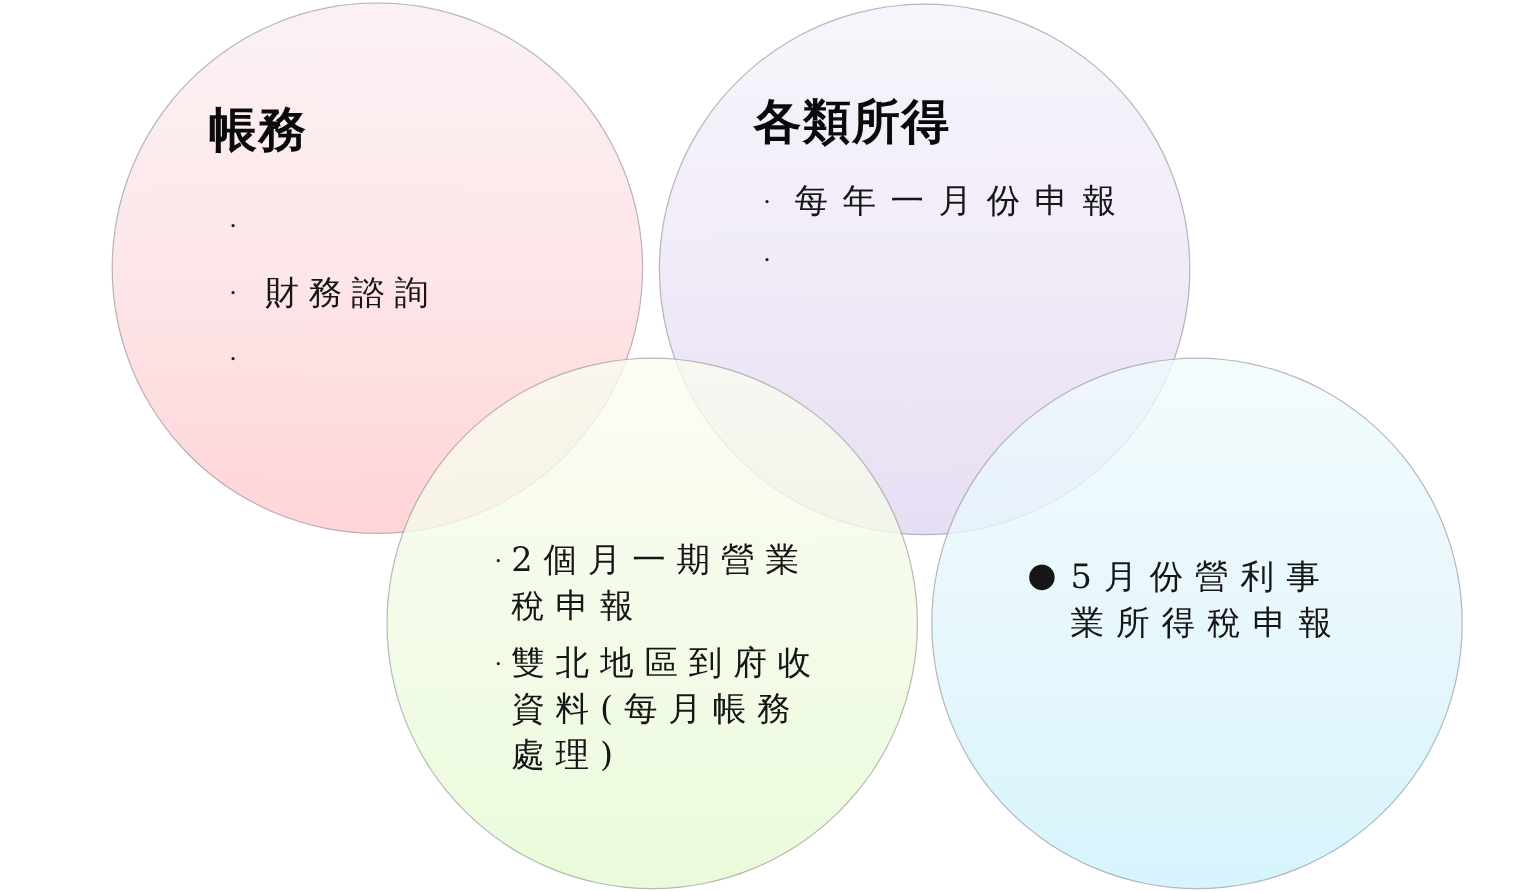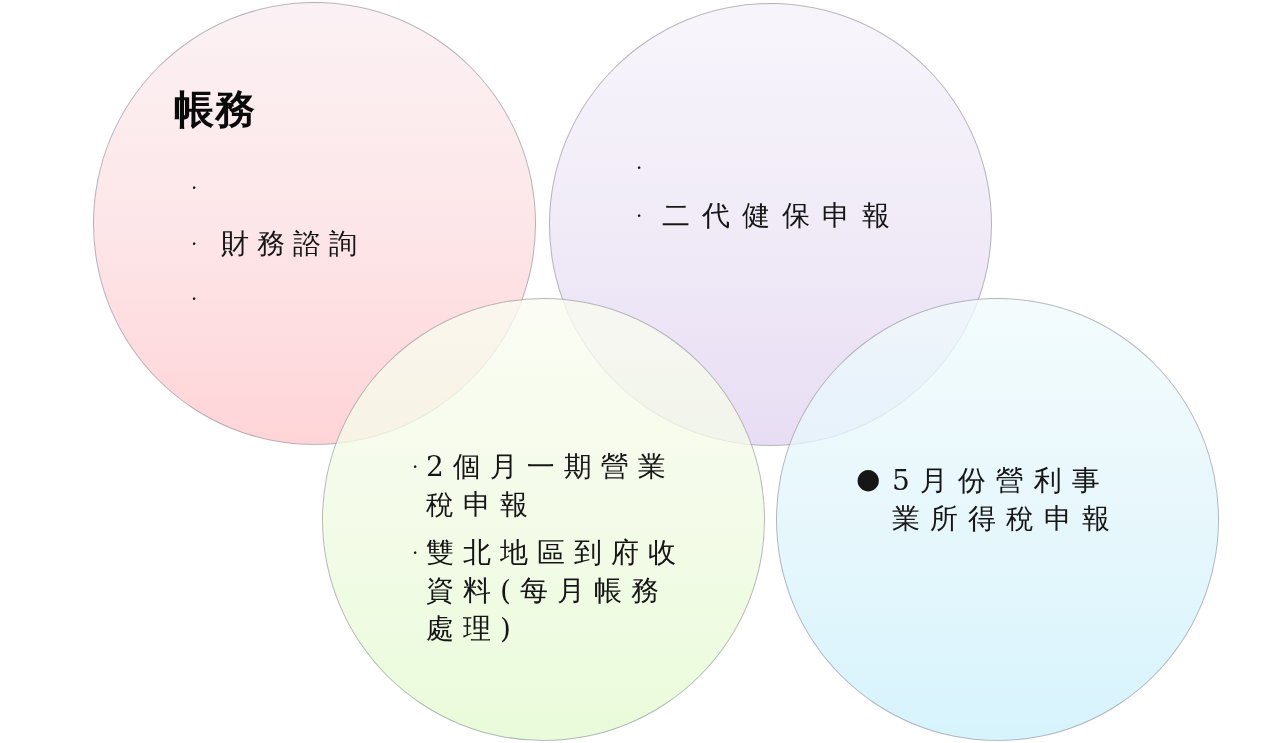--- a/index.html
+++ b/index.html
@@ -106,23 +106,24 @@
 
   <div class="text-layer">
 
     <div class="title t-pink">帳務</div>
     <ul class="items l-pink">
       <li><span class="bullet">·</span></li>
       <li><span class="bullet">·</span><span class="txt">財務諮詢</span></li>
       <li><span class="bullet">·</span></li>
     </ul>
 
+    <div class="title t-purple">各類所得</div>
     <ul class="items l-purple">
+      <li><span class="bullet">·</span><span class="txt">每年一月份申報</span></li>
       <li><span class="bullet">·</span></li>
-      <li><span class="bullet">·</span><span class="txt">二代健保申報</span></li>
     </ul>
 
     <ul class="items l-green">
       <li><span class="bullet">·</span><span class="txt">2個月一期營業稅申報</span></li>
       <li><span class="bullet">·</span><span class="txt">雙北地區到府收資料(每月帳務處理)</span></li>
     </ul>
 
     <ul class="items l-blue">
       <li><span class="bullet">●</span><span class="txt">5月份營利事業所得稅申報</span></li>
     </ul>

